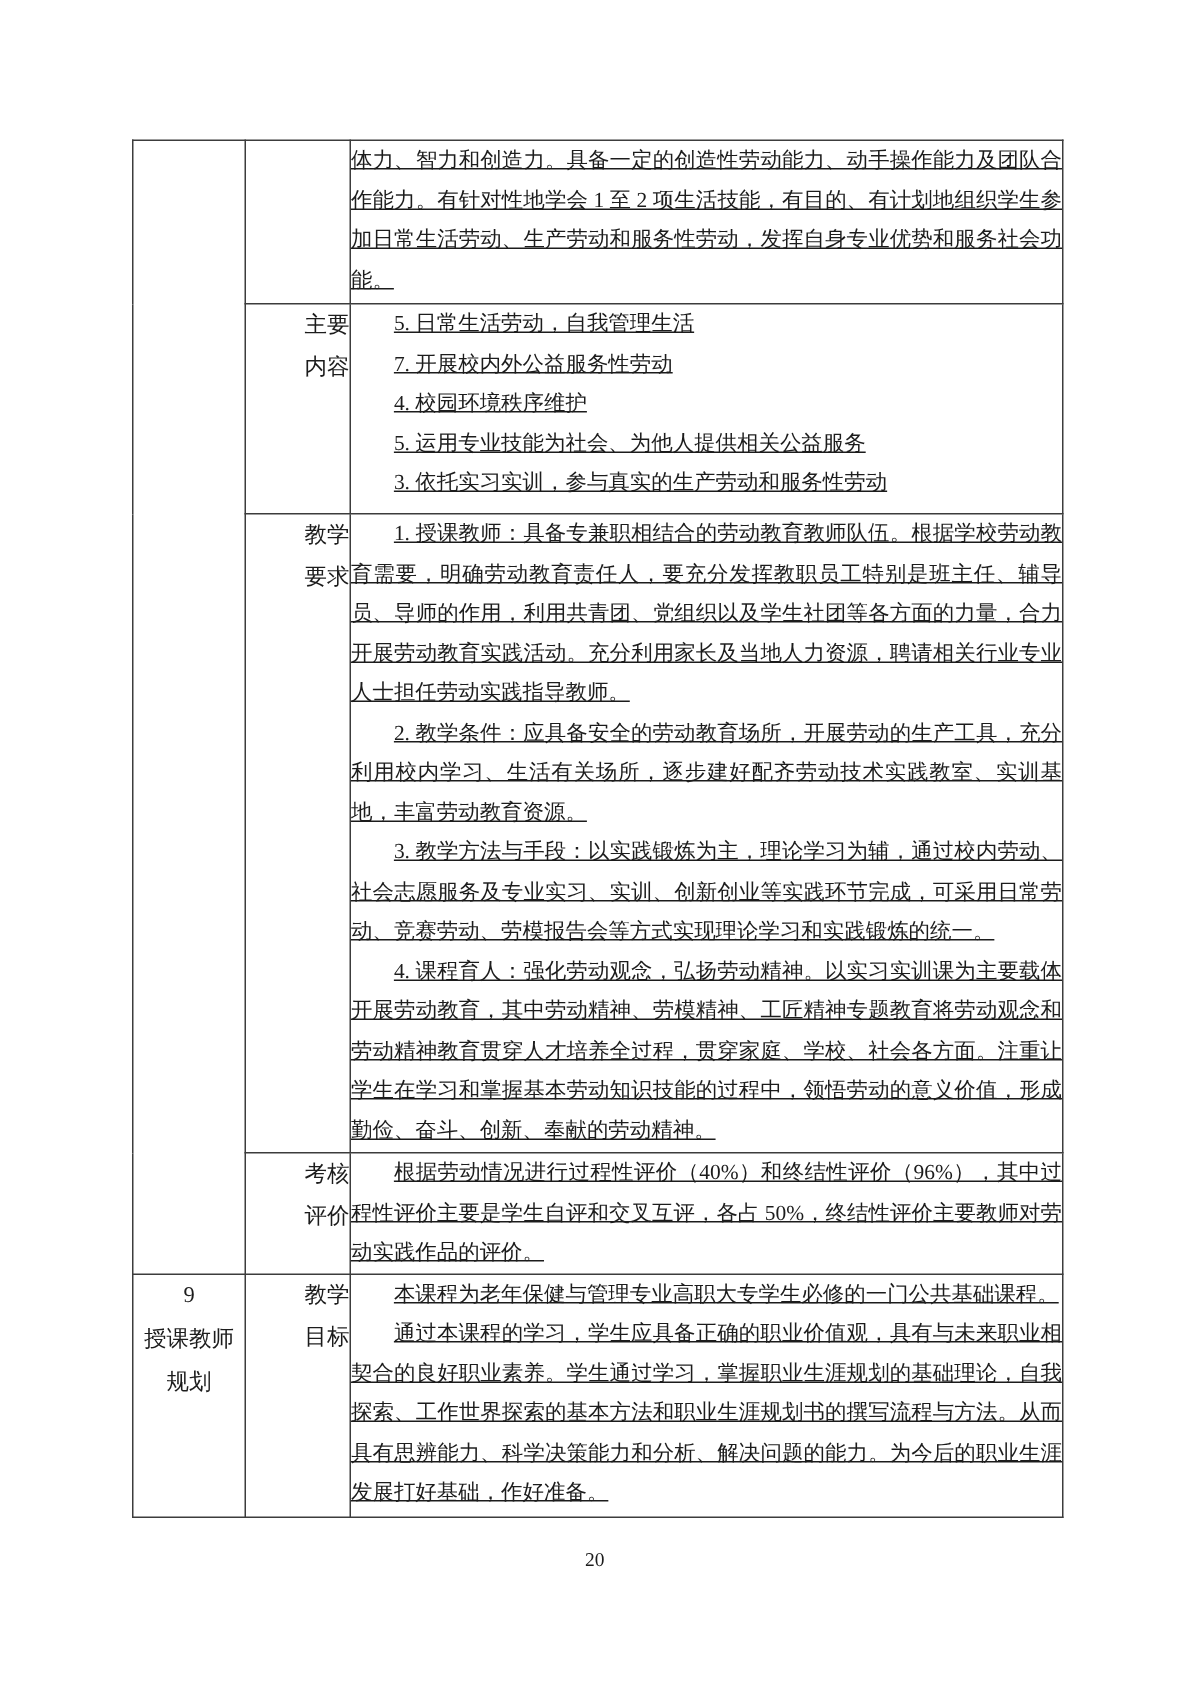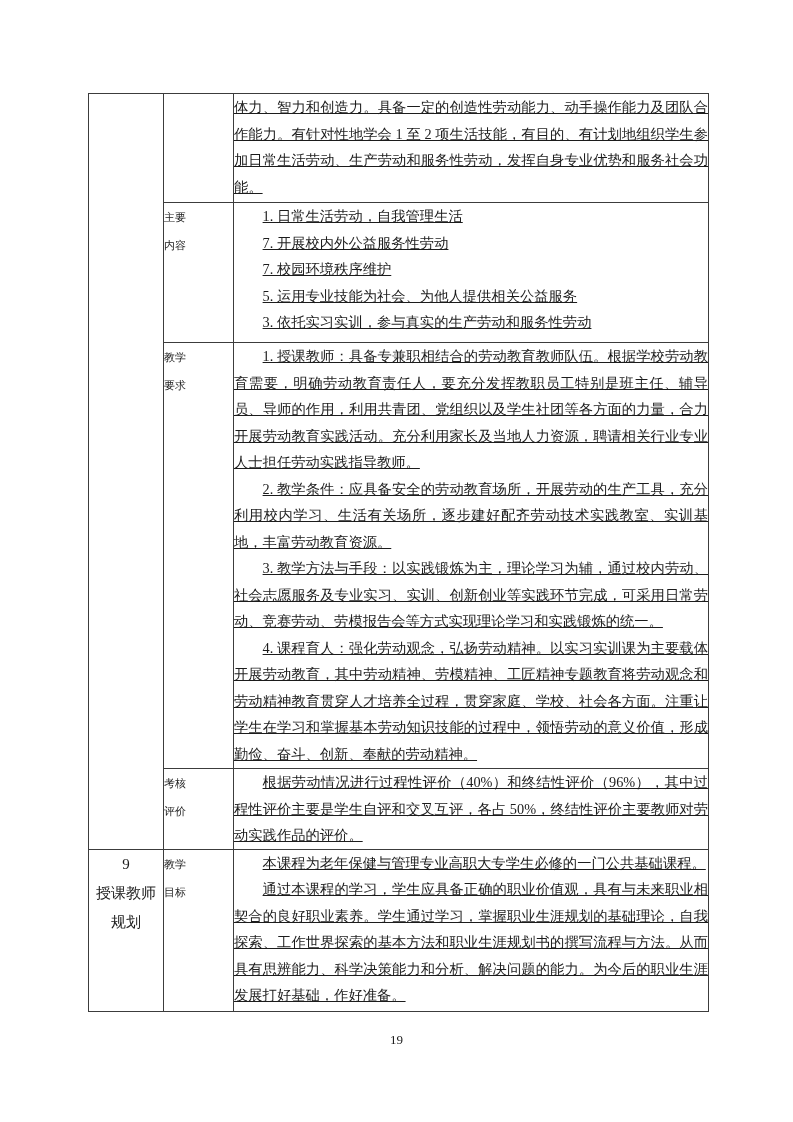--- a/index.html
+++ b/index.html
@@ -31,22 +31,22 @@
     overflow: hidden;
   }
   td.c1 {
     vertical-align: middle;
     text-align: center;
     font-size: 15px;
     line-height: 29px;
   }
   td.c2 {
     vertical-align: middle;
-    text-align: left;
-    font-size: 11px;
+    text-align: right;
+    font-size: 15px;
     line-height: 28px;
   }
   td.c3 {
     padding: 4px 7px 0 7px;
     font-size: 14.3px;
     line-height: 26.5px;
     text-align: justify;
   }
   .para {
     margin: 0;
@@ -89,23 +89,23 @@
           <p class="para noindent">体力、智力和创造力。具备一定的创造性劳动能力、动手操作能力及团队合作能力。有针对性地学会 1 至 2 项生活技能，有目的、有计划地组织学生参加日常生活劳动、生产劳动和服务性劳动，发挥自身专业优势和服务社会功能。</p>
         </td>
       </tr>
 
       <tr style="height:140px">
         <td class="c2">
           <span class="label-line">主要</span>
           <span class="label-line">内容</span>
         </td>
         <td class="c3">
-          <p class="para">1. 日常生活劳动，自我管理生活</p>
+          <p class="para">5. 日常生活劳动，自我管理生活</p>
           <p class="para">7. 开展校内外公益服务性劳动</p>
-          <p class="para">7. 校园环境秩序维护</p>
+          <p class="para">4. 校园环境秩序维护</p>
           <p class="para">5. 运用专业技能为社会、为他人提供相关公益服务</p>
           <p class="para">3. 依托实习实训，参与真实的生产劳动和服务性劳动</p>
         </td>
       </tr>
 
       <tr style="height:426px">
         <td class="c2">
           <span class="label-line">教学</span>
           <span class="label-line">要求</span>
         </td>
@@ -138,15 +138,15 @@
           <span class="label-line">目标</span>
         </td>
         <td class="c3">
           <p class="para">本课程为老年保健与管理专业高职大专学生必修的一门公共基础课程。</p>
           <p class="para">通过本课程的学习，学生应具备正确的职业价值观，具有与未来职业相契合的良好职业素养。学生通过学习，掌握职业生涯规划的基础理论，自我探索、工作世界探索的基本方法和职业生涯规划书的撰写流程与方法。从而具有思辨能力、科学决策能力和分析、解决问题的能力。为今后的职业生涯发展打好基础，作好准备。</p>
         </td>
       </tr>
     </tbody>
   </table>
 
-  <div class="page-number">19</div>
+  <div class="page-number">20</div>
 
 </div>
 
 </body></html>

